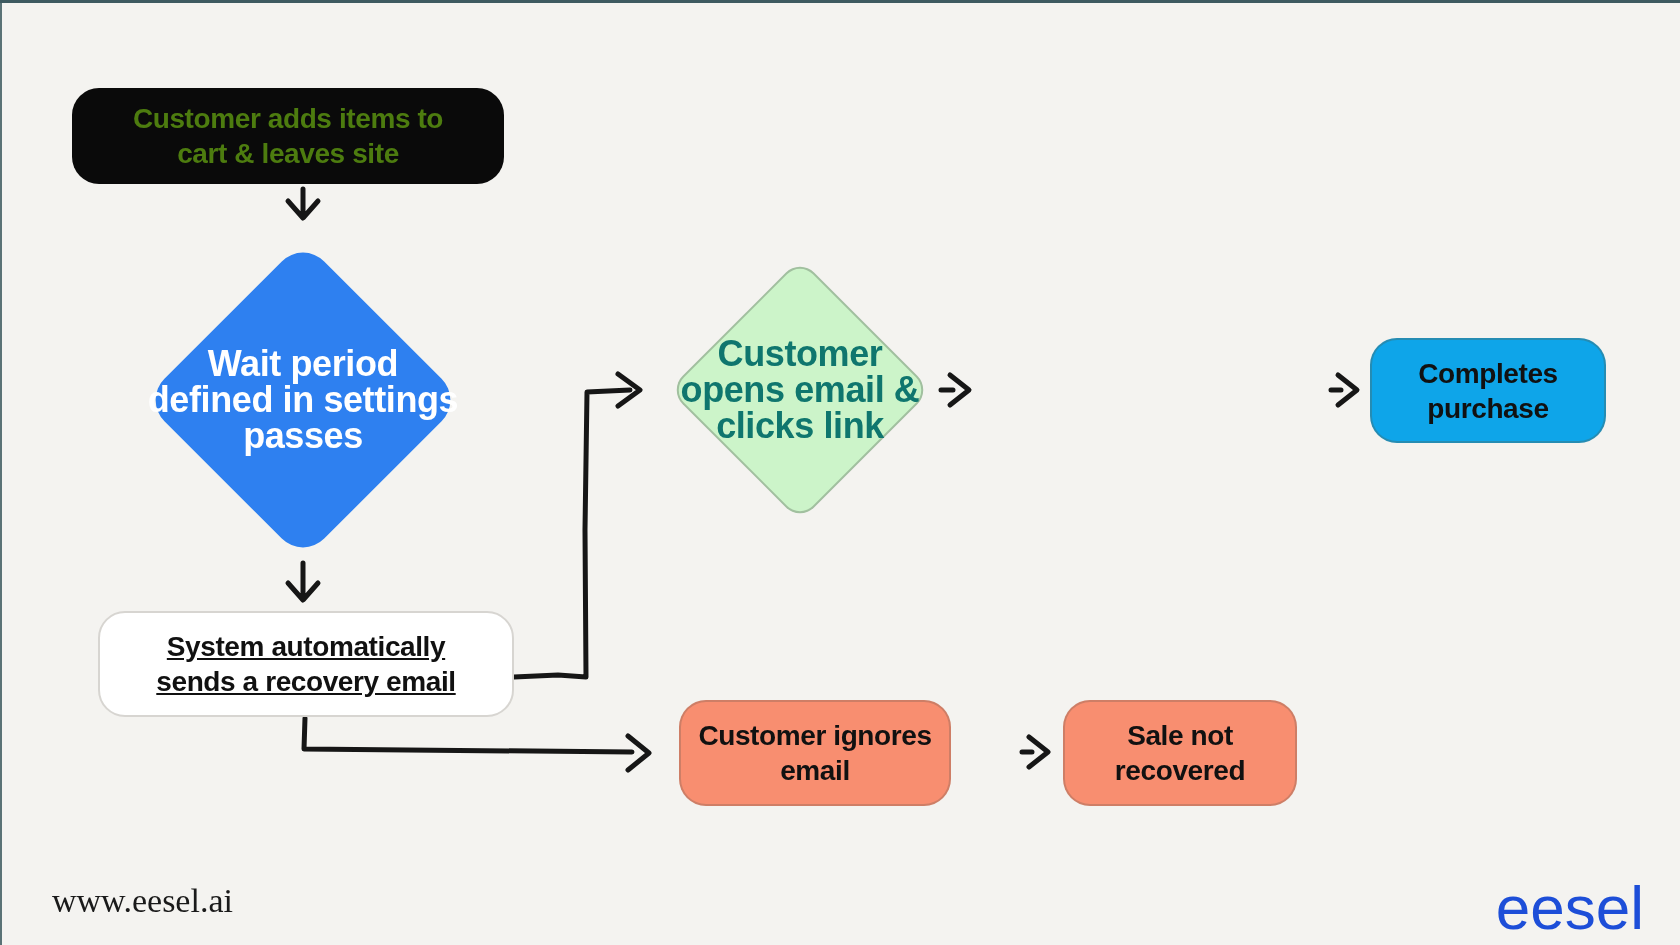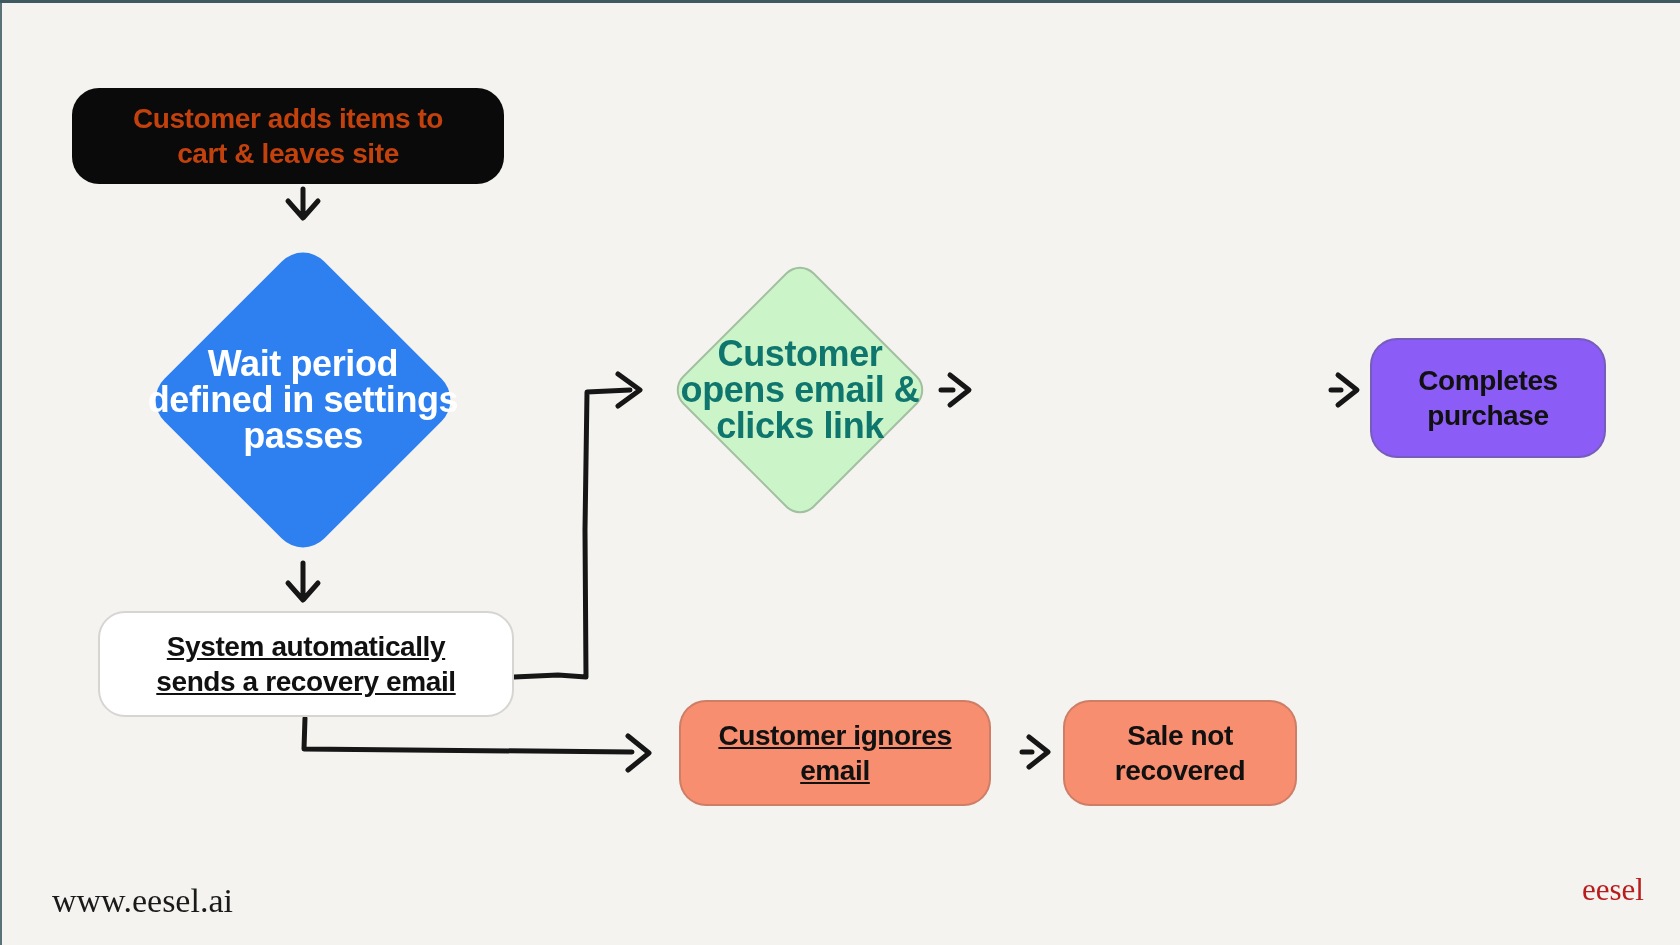--- a/index.html
+++ b/index.html
@@ -16,25 +16,25 @@
   .node{
     position:absolute;
     display:flex;align-items:center;justify-content:center;
     text-align:center;
     font-weight:700;font-size:28px;line-height:35px;letter-spacing:-0.4px;
     color:#111;
     white-space:pre-line;
     box-sizing:border-box;
   }
   .rect{border-radius:27px;}
-  .n-start{left:72px;top:88px;width:432px;height:96px;background:#0a0a0a;color:#c2410c;}
+  .n-start{left:72px;top:88px;width:432px;height:96px;background:#0a0a0a;color:#4d7c0f;}
   .n-send{left:98px;top:611px;width:416px;height:106px;background:#ffffff;border:2px solid #d7d5d1;text-decoration:underline;}
   .n-returns{left:988px;top:337px;width:335px;height:106px;background:#ccf4c9;border:2px solid rgba(80,95,80,0.35);}
-  .n-completes{left:1370px;top:338px;width:236px;height:120px;background:#8b5cf6;border:2px solid rgba(80,95,80,0.35);}
-  .n-ignores{left:679px;top:700px;width:312px;height:106px;background:#f88e70;border:2px solid rgba(110,90,80,0.30);text-decoration:underline;}
+  .n-completes{left:1370px;top:338px;width:236px;height:105px;background:#0ea5e9;border:2px solid rgba(80,95,80,0.35);}
+  .n-ignores{left:679px;top:700px;width:272px;height:106px;background:#f88e70;border:2px solid rgba(110,90,80,0.30);}
   .n-sale{left:1063px;top:700px;width:234px;height:106px;background:#f88e70;border:2px solid rgba(110,90,80,0.30);}
 
   .diamond-shape{
     position:absolute;
     box-sizing:border-box;
   }
   .d-wait{
     left:190px;top:287px;width:226px;height:226px;
     background:#2e80f0;border-radius:30px;
     transform:rotate(45deg);
@@ -57,22 +57,22 @@
   .connectors{position:absolute;left:0;top:0;pointer-events:none;}
   .connector{fill:none;stroke:#161616;stroke-width:5;stroke-linecap:round;stroke-linejoin:round;}
 
   .footer-url{
     position:absolute;left:52px;top:882px;
     font-family:"Liberation Serif","DejaVu Serif",serif;
     font-size:34px;color:#1a1a1a;
   }
   .footer-logo{
     position:absolute;right:36px;top:872px;
-    font-family:Liberation Serif, serif;
-    font-size:31px;color:#b91c1c;
+    font-family:Liberation Sans, sans-serif;
+    font-size:62px;color:#1d4ed8;
   }
 </style>
 </head>
 <body>
 
 <div class="canvas">
   <div class="edge-top"></div>
   <div class="edge-left"></div>
 
   <svg class="connectors" width="1680" height="945" viewBox="0 0 1680 945">

